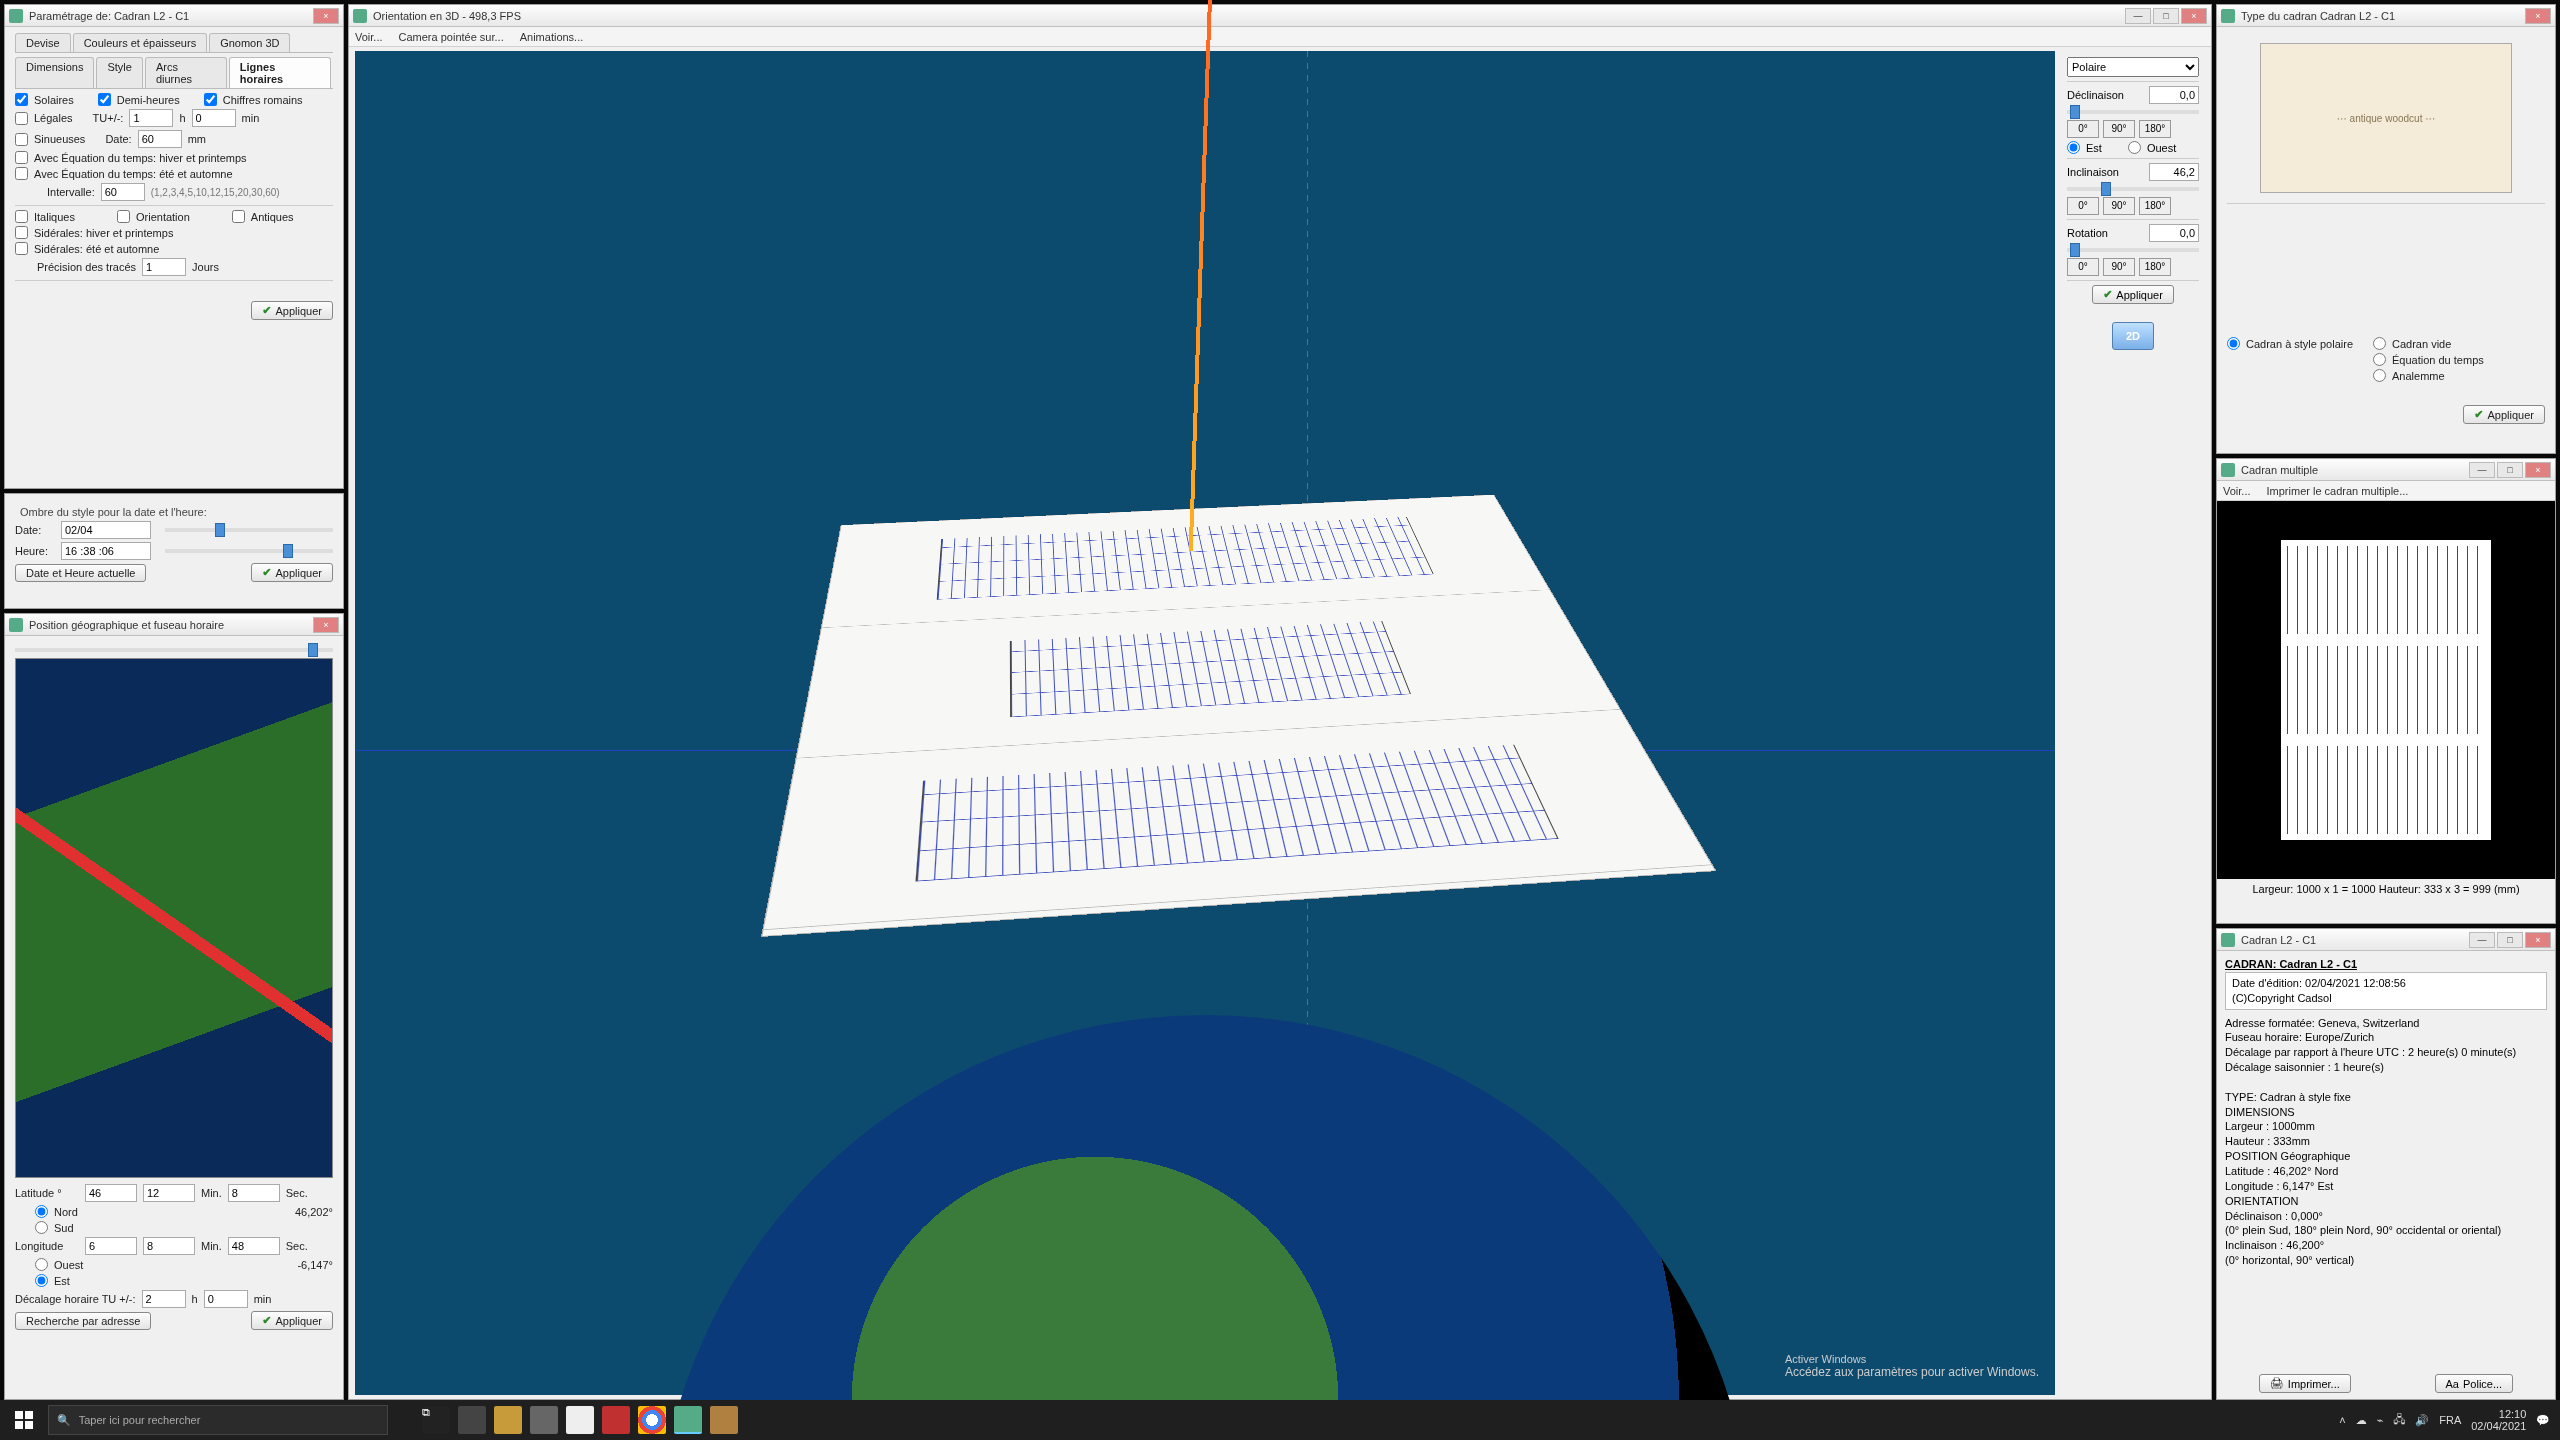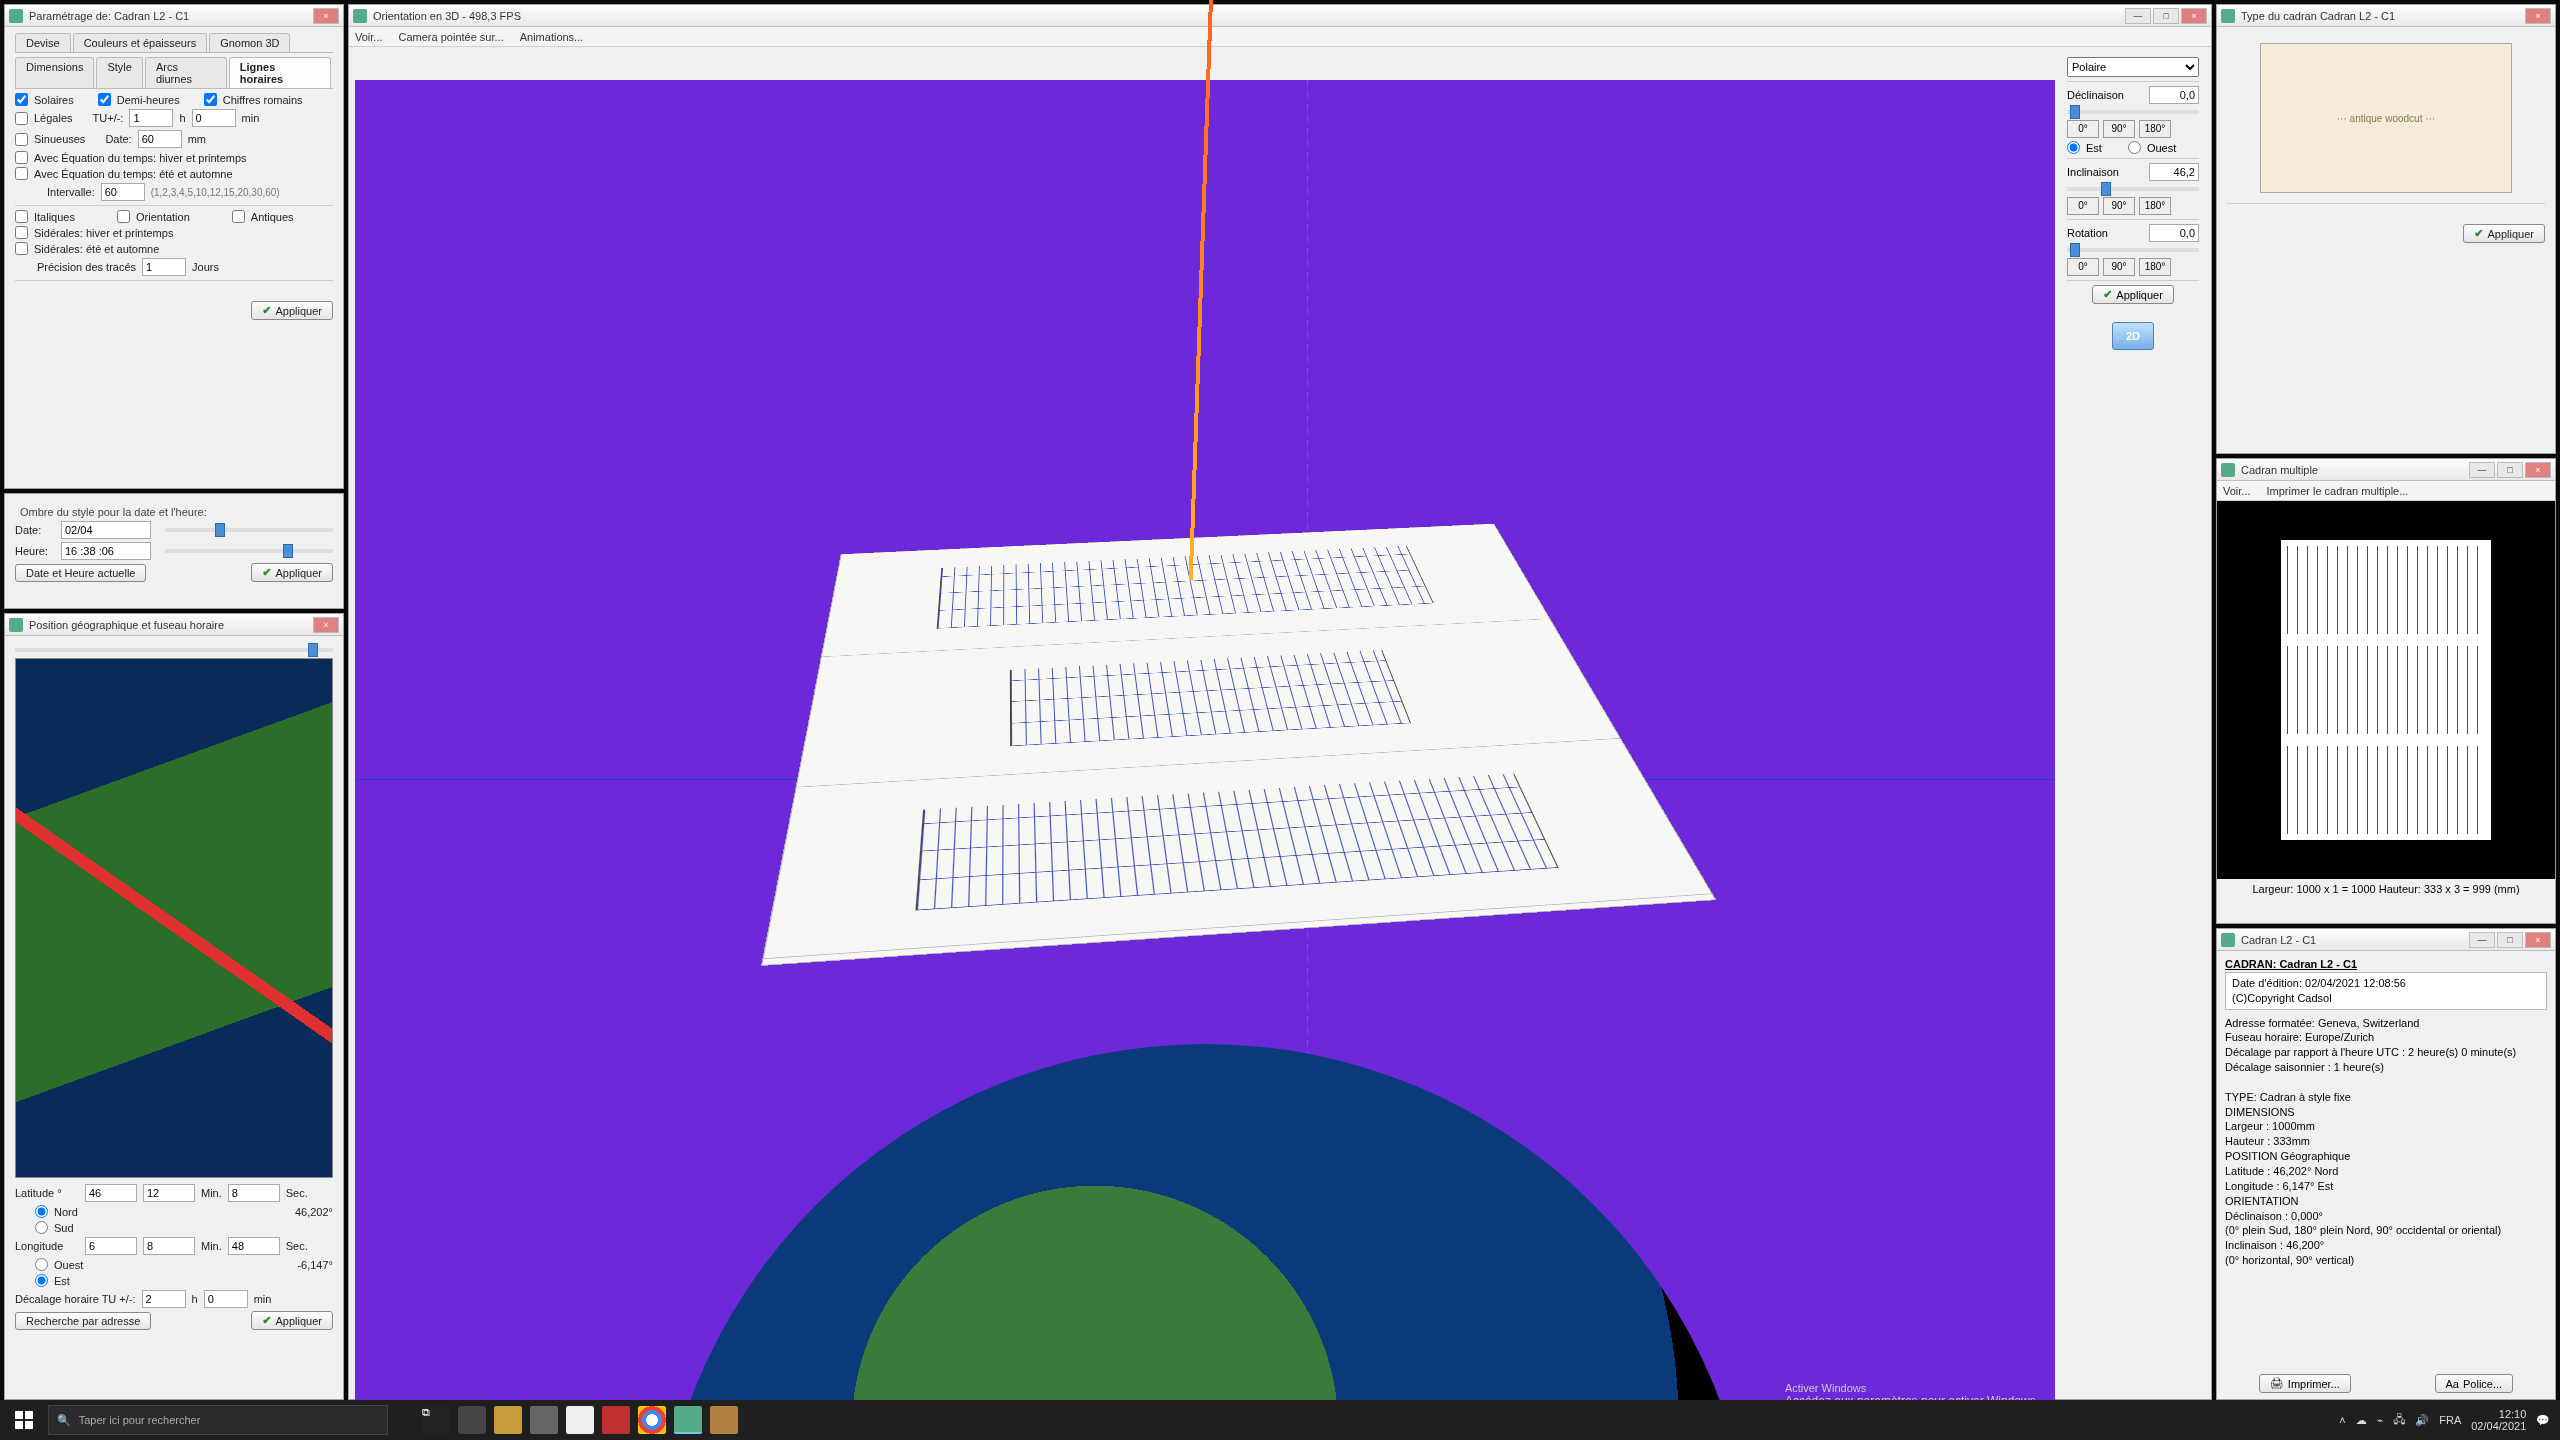--- a/index.html
+++ b/index.html
@@ -31,21 +31,21 @@
 .subhead { font-size: 11px; color: #444; margin: 6px 5px 2px; }
 .hr { height: 1px; background: #ccc; margin: 4px 0; }
 
 .slider-h { width: 100%; height: 4px; background: #ddd; position: relative; margin: 6px 0; }
 .slider-h .thumb { position: absolute; top: -5px; width: 10px; height: 14px; background: #4a90d9; border: 1px solid #2a6aa9; }
 
 .map { width: 100%; height: 520px; background: linear-gradient(160deg,#0a2a5a 0%, #0a2a5a 25%, #2a6e2a 25%, #2a6e2a 70%, #0a2a5a 70%); position: relative; border: 1px solid #888; }
 .map::after { content:""; position:absolute; left:0; top:0; width:100%; height:100%; background:
  linear-gradient(35deg, transparent 0 48%, #e03030 48% 50%, transparent 50% 100%); }
 
-.viewport3d { position: absolute; background: #6d28d9; margin-top: 29px; }
+.viewport3d { position: absolute; background: #0c4a6e; }
 .earth { position:absolute; width: 1100px; height: 1100px; border-radius: 50%; background: radial-gradient(circle at 40% 35%, #3a7a3a 0 25%, #0a3a7a 25% 60%, #000 60%); left: 50%; bottom: -720px; transform: translateX(-50%); }
 .sundial-plane { position:absolute; left: 50%; top: 46%; transform: translate(-50%,-50%) perspective(1600px) rotateX(58deg) rotateZ(-6deg); width: 780px; height: 720px; background: #f7f7f5; border: 1px solid #aaa; }
 .dialrow { height: 33%; border-bottom: 1px solid #bbb; display:flex; align-items:center; justify-content:center; }
 .squiggle { width: 70%; height: 60%; background: repeating-linear-gradient(90deg,#4050c0 0 1px, transparent 1px 14px), repeating-linear-gradient(0deg,#4050c0 0 1px, transparent 1px 40px); border-left:1px solid #444; border-right:1px solid #444; }
 .gnomon { position:absolute; left:50%; top:-320px; width:4px; height:820px; background: linear-gradient(#ff4020,#ffb020); transform: translateX(-50%) rotate(2deg); }
 .axis-x { position:absolute; left:0; top:52%; width:100%; height:1px; background:#2040c0; }
 .axis-y { position:absolute; left:56%; top:0; width:1px; height:100%; background:#20a020; }
 .axis-y.dash { background: repeating-linear-gradient(#20a020 0 6px, transparent 6px 12px); }
 .watermark { position:absolute; right:16px; bottom:16px; color:#ccc; font-size:16px; }
 .twod-btn { position:absolute; width:42px; height:28px; background:linear-gradient(#bfe0ff,#7ab0e8); border:1px solid #5080b0; color:#fff; font-weight:bold; text-align:center; line-height:26px; border-radius:3px; }
@@ -379,20 +379,42 @@
     <div class="title">Type du cadran Cadran L2 - C1</div>
     <div class="winbtns">
         <div class="winbtn close">×</div>
       </div>
   </div>
   <div class="content">
     <div class="thumb-img">
         <span>⋯ antique woodcut ⋯</span>
       </div>
     <div class="hr"></div>
+    <div style="display:flex; gap:20px; margin-top:130px">
+      <div>
+        <div class="row">
+            <input type="radio" checked="" style="">
+            <span>Cadran à style polaire</span>
+          </div>
+      </div>
+      <div>
+        <div class="row">
+            <input type="radio" style="">
+            <span>Cadran vide</span>
+          </div>
+        <div class="row">
+            <input type="radio" style="">
+            <span>Équation du temps</span>
+          </div>
+        <div class="row">
+            <input type="radio" style="">
+            <span>Analemme</span>
+          </div>
+      </div>
+    </div>
     <div class="row" style="justify-content:flex-end; margin-top:20px">
       <div class="btn">
           <span class="chk">✔</span>
           <span>Appliquer</span>
         </div>
     </div>
   </div>
 </div>
 
 <div class="panel" style="left:2216px; top:458px; width:340px; height:466px;">

